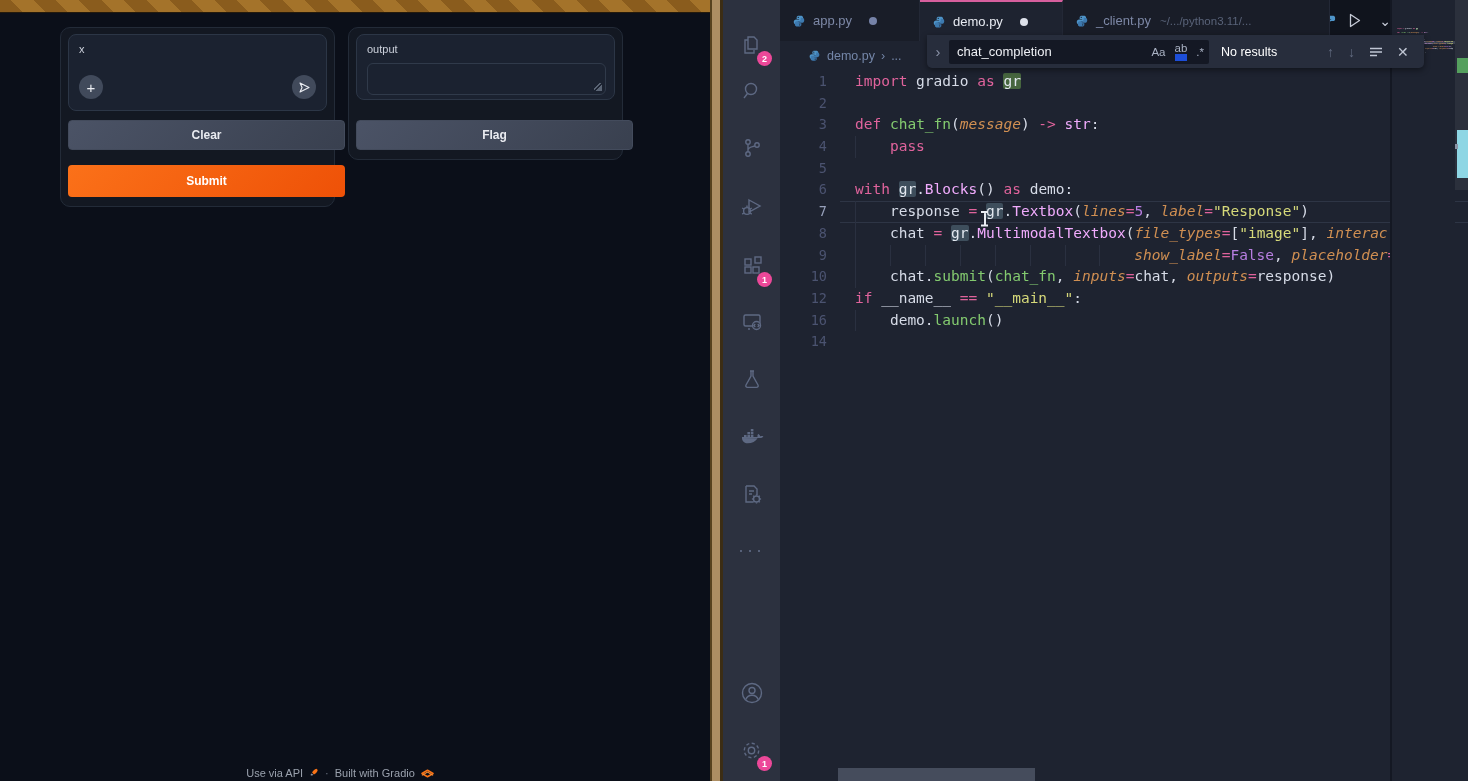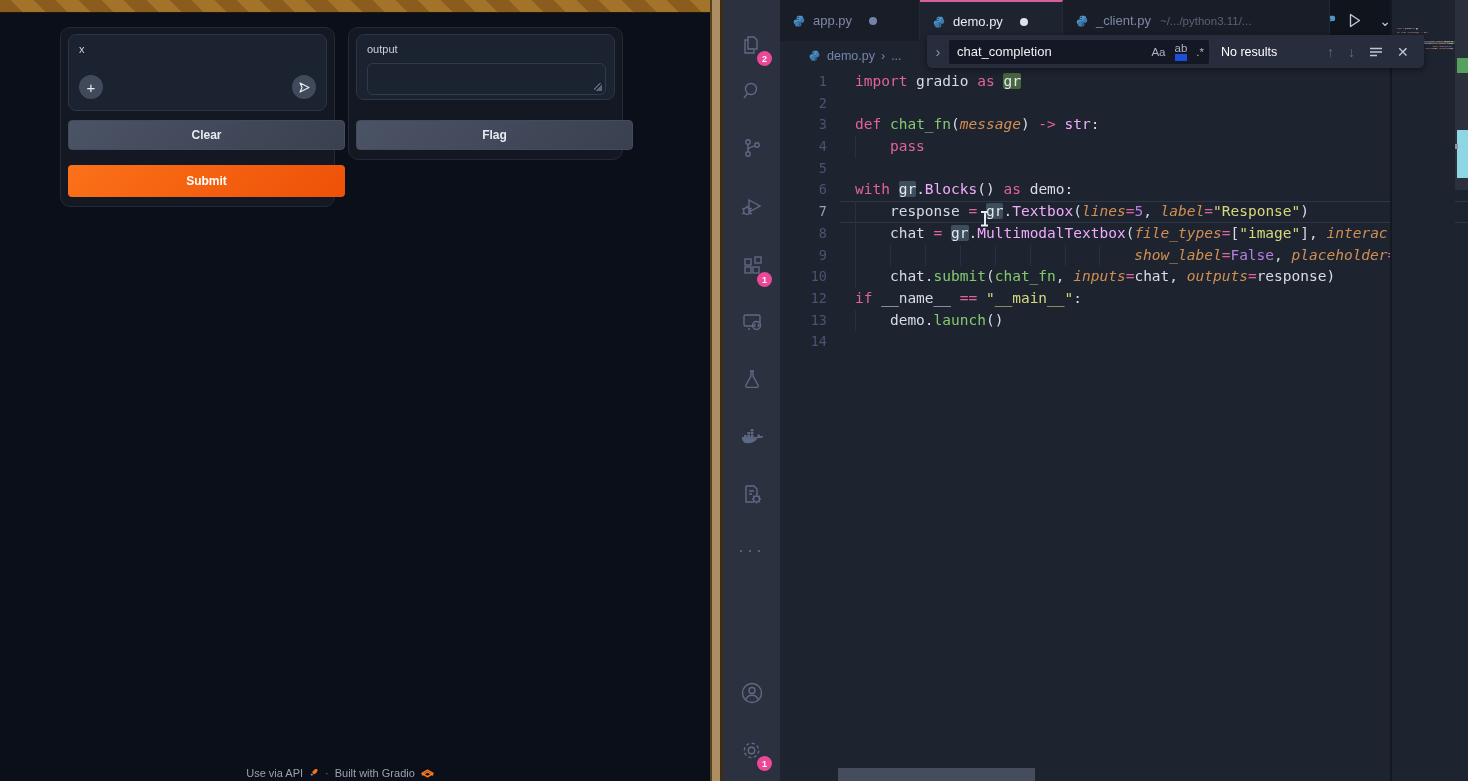--- a/index.html
+++ b/index.html
@@ -403,21 +403,21 @@
         </div>
         <div class="code-line">
           <span class="ln">10</span>
           <span class="lc"><i class="guide" style="left: 0px;"></i><span class="tk-v">    chat.</span><span class="tk-f">submit</span><span class="tk-v">(</span><span class="tk-f">chat_fn</span><span class="tk-v">, </span><span class="tk-p">inputs</span><span class="tk-k">=</span><span class="tk-v">chat, </span><span class="tk-p">outputs</span><span class="tk-k">=</span><span class="tk-v">response)</span></span>
         </div>
         <div class="code-line">
           <span class="ln">12</span>
           <span class="lc"><span class="tk-k">if</span><span class="tk-v"> __name__ </span><span class="tk-k">==</span><span class="tk-v"> </span><span class="tk-s">"__main__"</span><span class="tk-v">:</span></span>
         </div>
         <div class="code-line">
-          <span class="ln">13</span>
+          <span class="ln">16</span>
           <span class="lc"><i class="guide" style="left: 0px;"></i><span class="tk-v">    demo.</span><span class="tk-f">launch</span><span class="tk-v">()</span></span>
         </div>
         <div class="code-line">
           <span class="ln">14</span>
           <span class="lc"></span>
         </div>
       </div>
 
     <div class="ibeam"></div>
 

